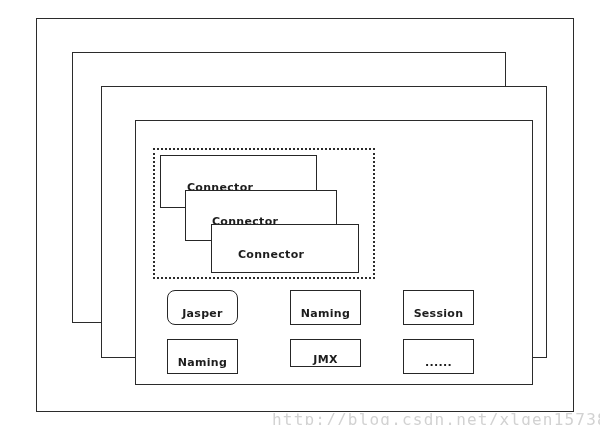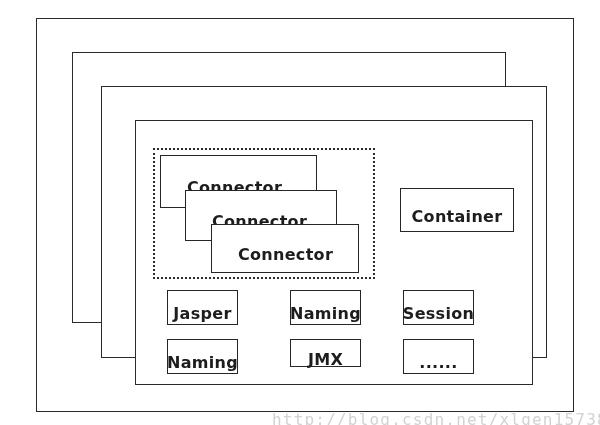--- a/index.html
+++ b/index.html
@@ -81,42 +81,42 @@
   .box {
     position: absolute;
     box-sizing: border-box;
     background: #ffffff;
     border: 1.7px solid #262626;
     display: flex;
     align-items: center;
     z-index: 6;
   }
   .box > .box-label {
-    font-size: 16px;
+    font-size: 11px;
     font-weight: bold;
     color: #1d1d1d;
     letter-spacing: 0.3px;
     white-space: nowrap;
     margin-top: 12px;
   }
   
   .conn { justify-content: flex-start; }
   .conn > .box-label { padding-left: 26px; }
   .conn-1 { left: 160px; top: 155px; width: 157px; height: 53px; z-index: 6; }
   .conn-2 { left: 185px; top: 190px; width: 152px; height: 51px; z-index: 7; }
   .conn-3 { left: 211px; top: 224px; width: 148px; height: 49px; z-index: 8; }
 
   
   .box-container {
     left: 400px; top: 188px; width: 114px; height: 44px;
     justify-content: center; z-index: 6;
   }
   
   .box-grid { justify-content: center; z-index: 6; }
-  .g-r1c1 { left: 167px; top: 290px; width: 71px; height: 35px; }
+  .g-r1c1 { left: 167px; top: 290px; width: 71px; height: 35px; border-radius: 8px; }
   .g-r1c2 { left: 290px; top: 290px; width: 71px; height: 35px; }
   .g-r1c3 { left: 403px; top: 290px; width: 71px; height: 35px; }
   .g-r2c1 { left: 167px; top: 339px; width: 71px; height: 35px; }
   .g-r2c2 { left: 290px; top: 339px; width: 71px; height: 28px; }
   .g-r2c3 { left: 403px; top: 339px; width: 71px; height: 35px; }
 
   .watermark {
     position: absolute;
     left: 272px;
     top: 410px;
@@ -153,23 +153,20 @@
   <div class="box conn conn-1">
     <span class="box-label">Connector</span>
   </div>
   <div class="box conn conn-2">
     <span class="box-label">Connector</span>
   </div>
   <div class="box conn conn-3">
     <span class="box-label">Connector</span>
   </div>
 
-  <div class="box box-container">
-    <span class="box-label">Container</span>
-  </div>
 
   <div class="box box-grid g-r1c1">
     <span class="box-label">Jasper</span>
   </div>
   <div class="box box-grid g-r1c3">
     <span class="box-label">Session</span>
   </div>
   <div class="box box-grid g-r1c2">
     <span class="box-label">Naming</span>
   </div>

